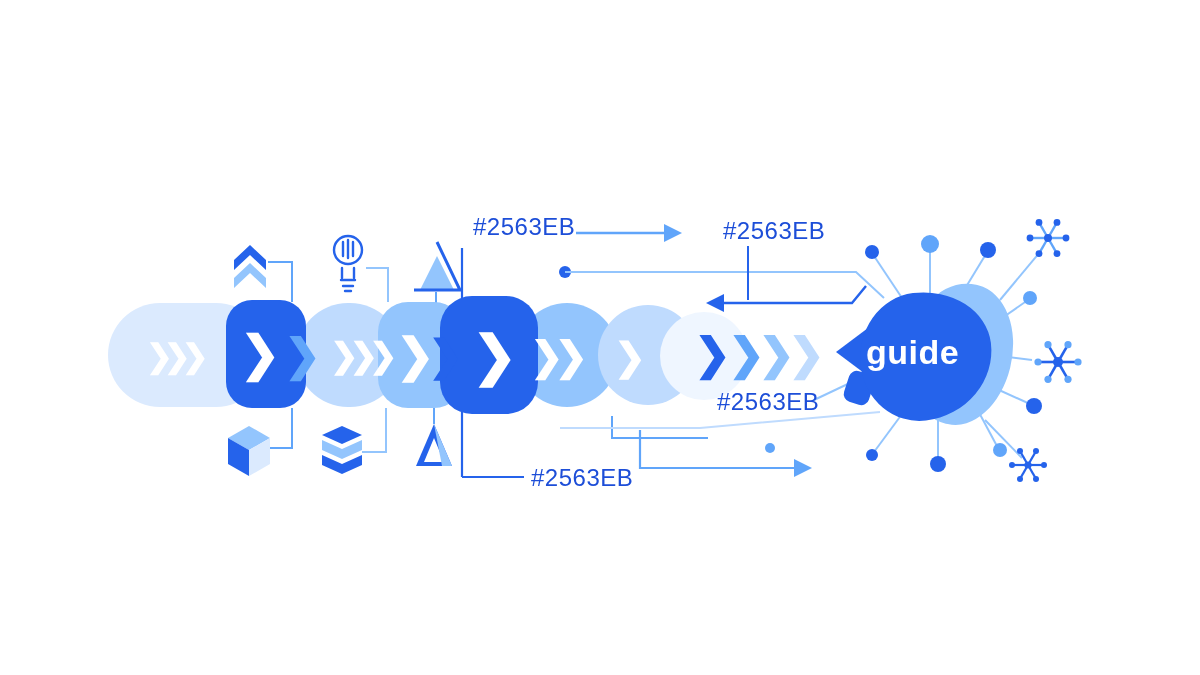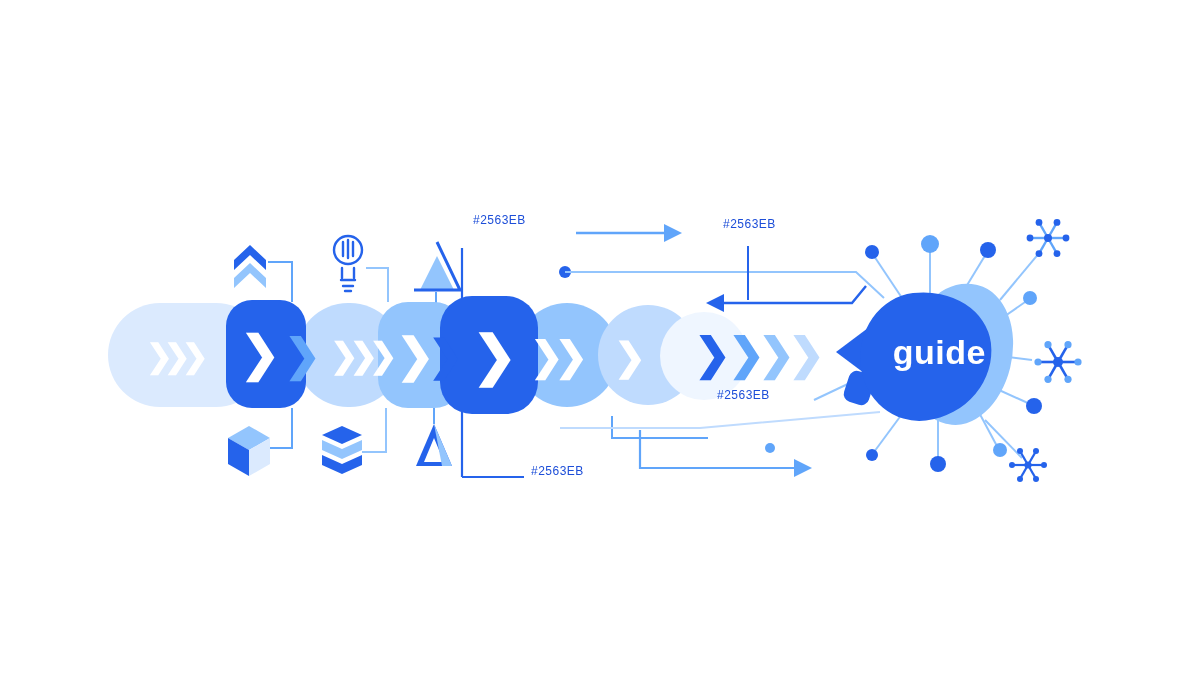--- a/index.html
+++ b/index.html
@@ -8,21 +8,21 @@
     overflow:hidden;font-family:"Liberation Sans",sans-serif;
   }
   .abs{position:absolute;}
   svg.overlay{position:absolute;left:0;top:0;pointer-events:none;}
   .pill{position:absolute;}
   .chev{
     position:absolute;font-weight:700;line-height:1;color:#fff;
     letter-spacing:-9px;user-select:none;
   }
   .hexlabel{
-    position:absolute;color:#1d4ed8;font-size:12px;font-weight:500;
+    position:absolute;color:#1d4ed8;font-size:24px;font-weight:500;
     letter-spacing:.5px;white-space:nowrap;
   }
   .blob-light{
     position:absolute;left:908px;top:283px;width:104px;height:142px;
     background:#93c5fd;border-radius:50% 50% 46% 54%/48% 52% 50% 50%;
     transform:rotate(14deg);
   }
   .blob-dark{
     position:absolute;left:860px;top:292px;width:132px;height:128px;
     background:#2563eb;
@@ -32,21 +32,21 @@
   .cone{
     position:absolute;left:836px;top:316px;width:0;height:0;
     border-top:36px solid transparent;border-bottom:36px solid transparent;
     border-right:48px solid #2563eb;
   }
   .cone-handle{
     position:absolute;left:846px;top:372px;width:26px;height:32px;
     background:#2563eb;border-radius:8px;transform:rotate(18deg);
   }
   .guide-text{
-    position:absolute;left:866px;top:333px;width:120px;text-align:right;
+    position:absolute;left:866px;top:333px;width:120px;text-align:left;
     color:#ffffff;font-size:34px;font-weight:700;letter-spacing:.5px;
   }
 </style>
 </head>
 <body>
 
 <div class="canvas">
 
   <svg class="overlay" width="1200" height="675">
 

